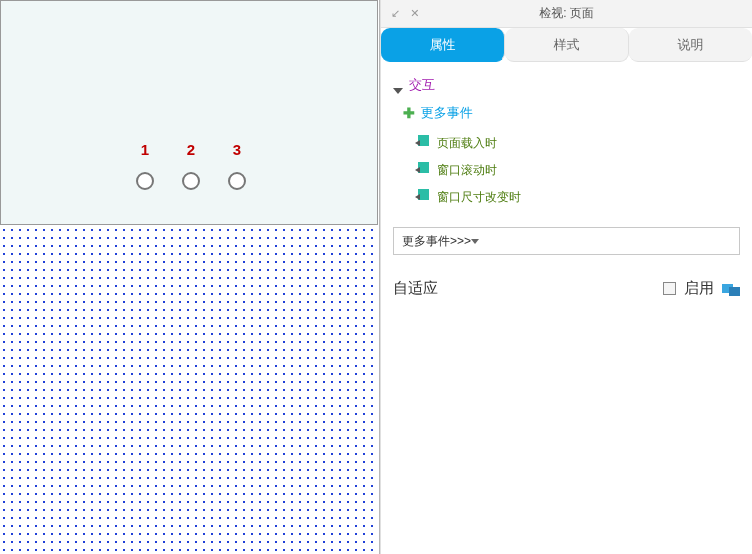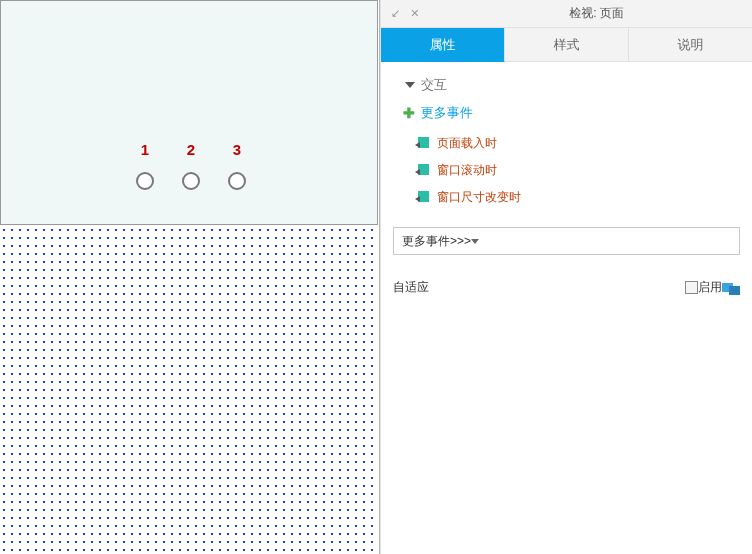--- a/index.html
+++ b/index.html
@@ -15,55 +15,55 @@
     background-size: 8px 8px;
   }
   .radio-group { position: absolute; left: 135px; top: 140px; display: flex; gap: 28px; }
   .radio-item { display: flex; flex-direction: column; align-items: center; gap: 14px; }
   .radio-label { color: #c00000; font-size: 15px; font-weight: bold; }
   .radio-circle { width: 18px; height: 18px; border: 2px solid #777; border-radius: 50%; background: #fff; }
 
   
   .panel { flex: 1; height: 554px; border-left: 1px solid #e0e0e0; display: flex; flex-direction: column; background: #fff; }
   .panel-header { height: 28px; background: #f3f3f3; border-bottom: 1px solid #e0e0e0; display: flex; align-items: center; font-size: 12px; color: #555; position: relative; }
-  .panel-header-title { position: absolute; left: 50%; transform: translateX(-50%); margin-left: 30px; }
+  .panel-header-title { position: absolute; left: 50%; transform: translateX(-50%); }
   .panel-header-icons { display: flex; gap: 10px; padding-left: 10px; color: #999; font-size: 11px; }
   .panel-header-icons span { cursor: pointer; }
 
   .tabs { display: flex; height: 34px; }
-  .tab { flex: 1; display: flex; align-items: center; justify-content: center; font-size: 13px; color: #666; background: #f3f3f3; border-bottom: 1px solid #e0e0e0; border-right: 1px solid #e0e0e0; cursor: pointer; }
+  .tab { flex: 1; display: flex; align-items: center; justify-content: center; font-size: 13px; color: #666; background: #f3f3f3; border-bottom: 1px solid #e0e0e0; border-right: 1px solid #e0e0e0; cursor: pointer; border-radius: 9px; }
   .tab:last-child { border-right: none; }
   .tab.active { background: #0aa1e6; color: #fff; border-bottom: 1px solid #0aa1e6; }
 
   .panel-body { flex: 1; padding: 10px 0 0 0; overflow: hidden; }
 
-  .section-header { display: flex; align-items: center; gap: 6px; padding: 4px 24px; font-size: 13px; color: #737373; cursor: pointer; }
+  .section-header { display: flex; align-items: flex-end; gap: 6px; padding: 4px 12px; font-size: 13px; color: #a21caf; cursor: pointer; }
   .chevron { width: 0; height: 0; border-left: 5px solid transparent; border-right: 5px solid transparent; border-top: 6px solid #555; }
 
   .add-case { display: flex; align-items: center; gap: 6px; padding: 6px 12px 6px 22px; font-size: 13px; cursor: pointer; }
   .plus-icon { color: #4caf50; font-weight: bold; font-size: 14px; }
   .add-case-text { color: #0aa1e6; }
 
   .event-list { padding: 2px 0 10px 34px; }
-  .event-item { display: flex; align-items: center; gap: 8px; padding: 5px 0; font-size: 12px; color: #c2410c; cursor: pointer; }
+  .event-item { display: flex; align-items: flex-start; gap: 8px; padding: 5px 0; font-size: 12px; color: #4d7c0f; cursor: pointer; }
   .event-icon { width: 14px; height: 14px; position: relative; }
   .event-icon svg { display: block; }
 
   .more-events {
     margin: 6px 12px 0 12px; height: 28px; border: 1px solid #c8c8c8;
     display: flex; align-items: center; justify-content: flex-start;
     padding: 0 8px; font-size: 12px; color: #333; cursor: pointer; background: #fff;
   }
   .dropdown-arrow { width: 0; height: 0; border-left: 4px solid transparent; border-right: 4px solid transparent; border-top: 5px solid #666; }
 
   .adaptive-row {
     margin-top: 24px; padding: 0 12px; display: flex; align-items: center;
-    justify-content: space-between; font-size: 12px; color: #333;
+    justify-content: space-between; font-size: 15px; color: #333;
   }
-  .adaptive-right { display: flex; align-items: center; gap: 0; }
+  .adaptive-right { display: flex; align-items: center; gap: 8px; }
   .checkbox { width: 13px; height: 13px; border: 1px solid #888; background: #f5f5f5; display: inline-block; }
   .adaptive-btn { width: 18px; height: 14px; }
   .adaptive-btn svg { display: block; }
 </style>
 </head>
 <body>
 
 <div class="canvas-area">
   <div class="canvas-frame">
     <div class="radio-group">

